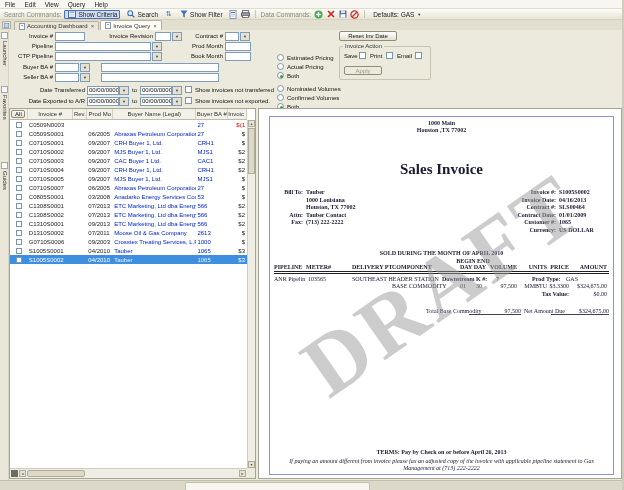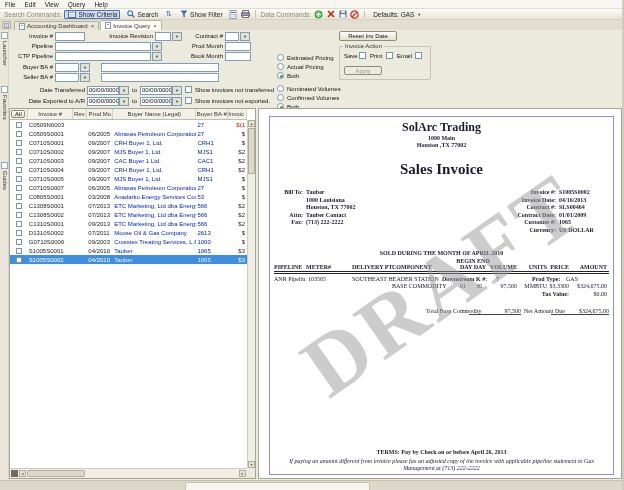--- a/index.html
+++ b/index.html
@@ -497,21 +497,20 @@
       <span class="sarrow" style="top:1px;left:9px">◂</span>
       <div class="hthumb"></div>
       <span class="sarrow" style="top:1px;right:1px">▸</span>
     </div>
     <div class="corner"></div>
   </div>
 
   <div class="preview">
     <div class="page">
       <div class="inv-head">
-        <div class="inv-company">SolArc Trading</div>
         <div class="inv-addr">1000 Main</div>
         <div class="inv-addr">Houston ,TX 77002</div>
       </div>
       <div class="inv-title">Sales Invoice</div>
 
       <div class="billto">
         <div class="brow">
             <span class="bl">Bill To:</span>
             <span>Tauber</span>
           </div>

